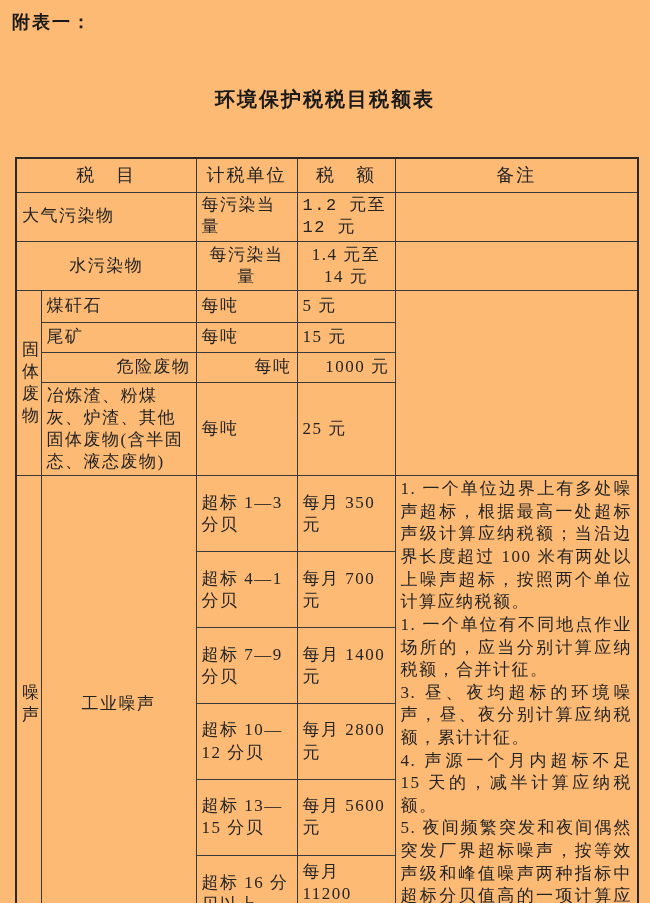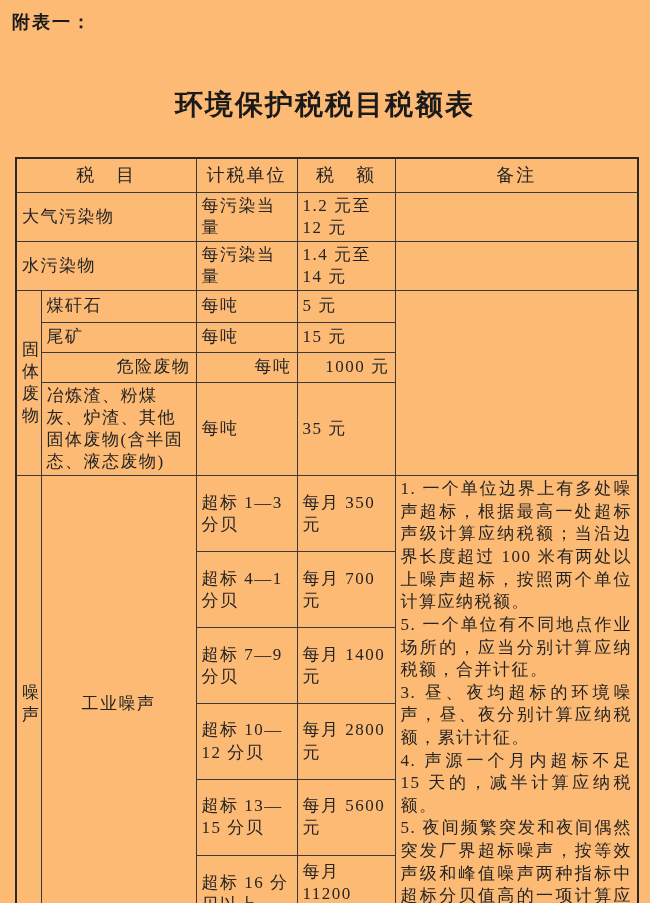--- a/index.html
+++ b/index.html
@@ -21,21 +21,21 @@
     font-size: 18px;
     letter-spacing: 2px;
     color: #1a1a1a;
   }
   .doc-title {
     position: absolute;
     top: 86px;
     left: 0;
     width: 100%;
     text-align: center;
-    font-size: 28px;
+    font-size: 20px;
     font-weight: bold;
     letter-spacing: 2px;
     color: #1a1a1a;
   }
   table.tax-table {
     position: absolute;
     left: 15px;
     top: 157px;
     width: 622px;
     border-collapse: collapse;
@@ -53,22 +53,22 @@
     color: #242424;
     overflow: hidden;
   }
   .tax-table th {
     text-align: center;
     font-size: 18px;
     letter-spacing: 2px;
     padding: 4px 2px;
   }
   .h-header  { height: 34px; padding-left: 22px; }
-  .h-air     { height: 48px; }
-  .h-water   { height: 46px; }
+  .h-air     { height: 48px; font-family: Liberation Mono, monospace; }
+  .h-water   { height: 46px; text-align: center; }
   .h-gangue  { height: 32px; }
   .h-tailing { height: 30px; margin-left: 36px; }
   .h-hazard  { height: 30px; text-align: right; }
   .h-slag    { height: 84px; }
   .h-noise   { height: 74px; }
   .h-noise-last { height: 76px; }
 
   .cell-item   { padding-left: 9px; }
   .cell-unit   { padding-left: 7px; white-space: pre-line; letter-spacing: 1px; }
   .cell-amount { padding-left: 7px; white-space: pre-line; letter-spacing: 1px; }
@@ -158,33 +158,33 @@
 
     <tr class="h-hazard">
       <td class="cell-item">危险废物</td>
       <td class="cell-unit">每吨</td>
       <td class="cell-amount">1000 元</td>
     </tr>
 
     <tr class="h-slag">
       <td class="cell-item">冶炼渣、粉煤灰、炉渣、其他固体废物(含半固态、液态废物)</td>
       <td class="cell-unit">每吨</td>
-      <td class="cell-amount">35 元</td>
+      <td class="cell-amount">25 元</td>
     </tr>
 
     <tr class="h-noise">
       <td rowspan="6" class="cell-group group-noise">噪
 声</td>
       <td rowspan="6" class="cell-noise-category">工业噪声</td>
       <td class="cell-unit">超标 1—3
 分贝</td>
       <td class="cell-amount">每月 350 元</td>
       <td rowspan="6" class="cell-remarks">
         <p>1. 一个单位边界上有多处噪声超标，根据最高一处超标声级计算应纳税额；当沿边界长度超过 100 米有两处以上噪声超标，按照两个单位计算应纳税额。</p>
-        <p>5. 一个单位有不同地点作业场所的，应当分别计算应纳税额，合并计征。</p>
+        <p>1. 一个单位有不同地点作业场所的，应当分别计算应纳税额，合并计征。</p>
         <p>3. 昼、夜均超标的环境噪声，昼、夜分别计算应纳税额，累计计征。</p>
         <p>4. 声源一个月内超标不足 15 天的，减半计算应纳税额。</p>
         <p>5. 夜间频繁突发和夜间偶然突发厂界超标噪声，按等效声级和峰值噪声两种指标中超标分贝值高的一项计算应纳税额。</p>
       </td>
     </tr>
 
     <tr class="h-noise">
       <td class="cell-unit">超标 4—1
 分贝</td>
       <td class="cell-amount">每月 700 元</td>

